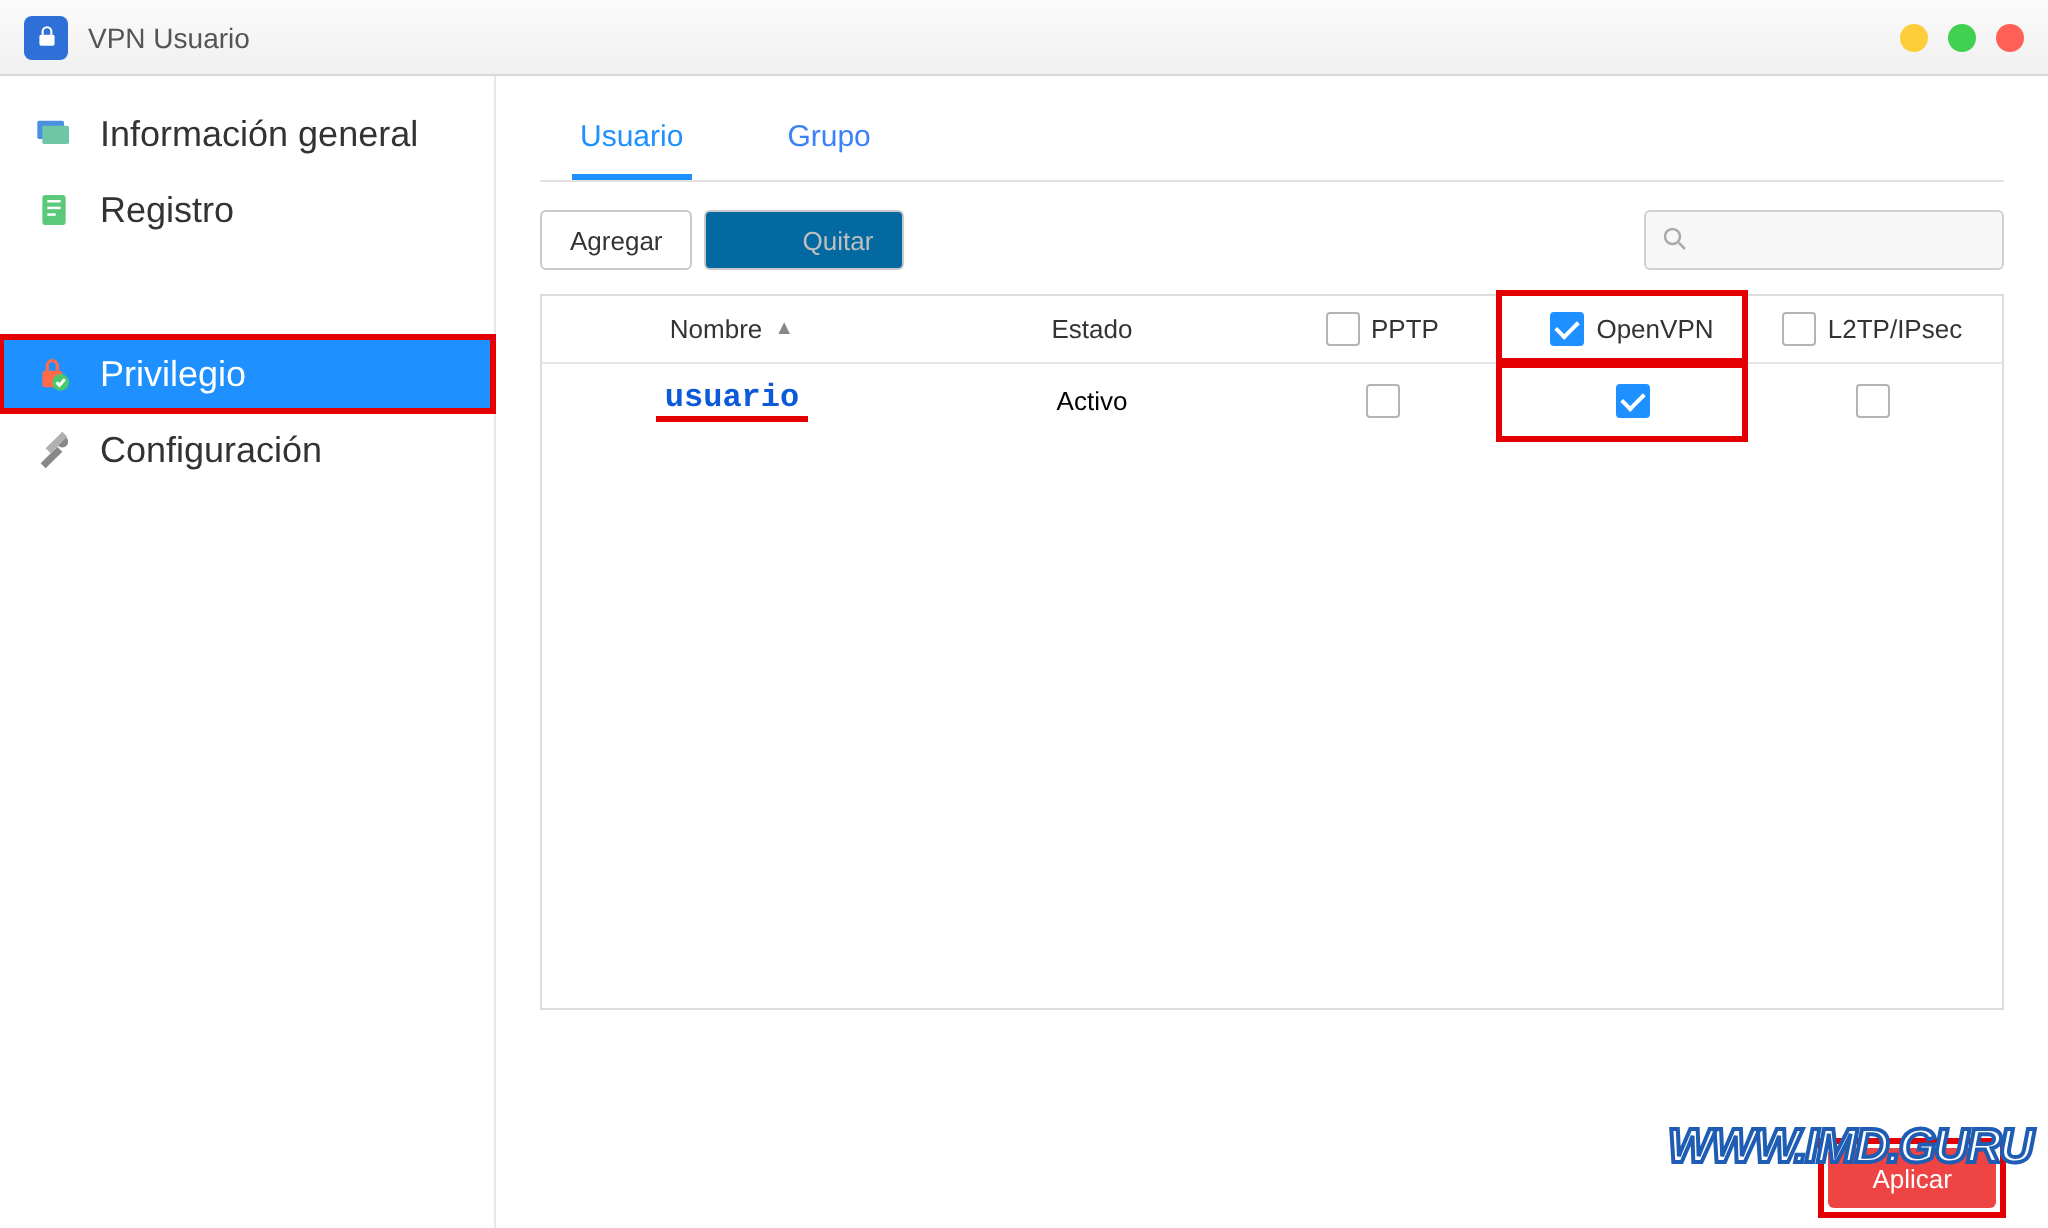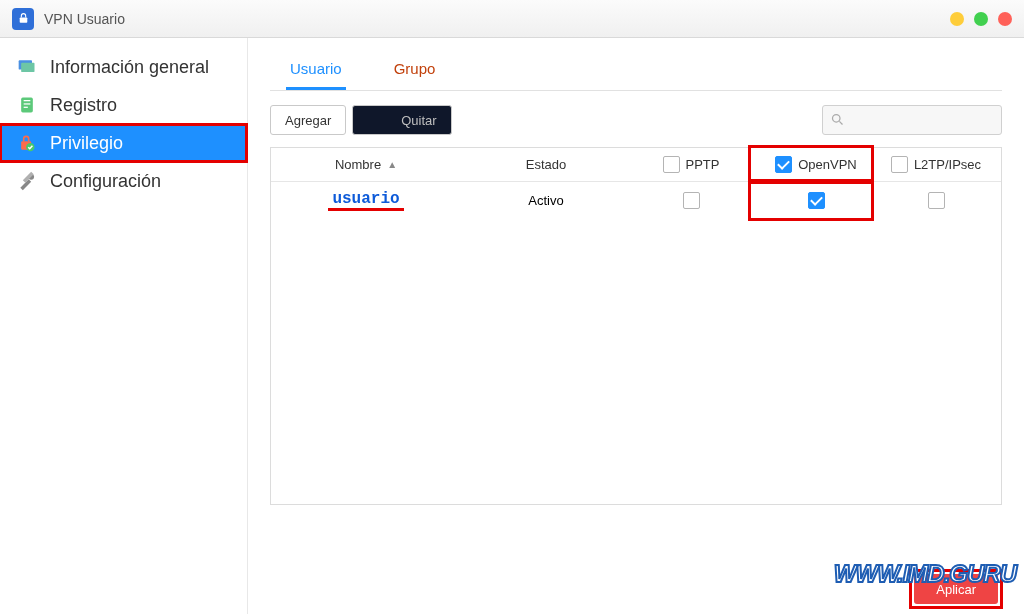--- a/index.html
+++ b/index.html
@@ -13,33 +13,33 @@
     .traffic { margin-left: auto; display: flex; gap: 10px; }
     .dot { width: 14px; height: 14px; border-radius: 50%; }
     .dot.y { background: #fecd3a; }
     .dot.g { background: #41d04f; }
     .dot.r { background: #ff6159; }
 
     
     .body-row { display: flex; height: calc(100% - 38px); }
     .sidebar { width: 250px; background: #fff; border-right: 1px solid #e8e8e8; padding-top: 10px; }
     .sidebar-item { height: 38px; display: flex; align-items: center; padding: 0 16px; cursor: pointer; font-size: 18px; color: #333; gap: 12px; }
-    .sidebar-item.selected { background: #1e90ff; color: #fff; }
+    .sidebar-item.selected { background: #1e90ff; color: #fff; margin-top: 44px; }
     .sidebar-item .si-icon { width: 22px; height: 22px; display: flex; align-items: center; justify-content: center; }
     .annot-privilege { outline: 3px solid #e40000; outline-offset: -2px; }
 
     .content { flex: 1; padding: 14px 22px; position: relative; }
 
     .tabs { display: flex; gap: 44px; border-bottom: 1px solid #e1e1e1; margin-bottom: 14px; padding: 0 16px; }
-    .tab { padding: 8px 4px 10px; font-size: 15px; color: #c2410c; cursor: pointer; border-bottom: 3px solid transparent; }
+    .tab { padding: 8px 4px 10px; font-size: 15px; color: #3b82f6; cursor: pointer; border-bottom: 3px solid transparent; }
     .tab.active { color: #1e90ff; border-bottom-color: #1e90ff; }
 
     .toolbar { display: flex; gap: 6px; margin-bottom: 12px; }
     .btn { height: 30px; padding: 0 14px; border: 1px solid #c9c9c9; background: #fff; border-radius: 3px; font-size: 13px; color: #333; cursor: pointer; }
-    .btn.disabled { color: #bfbfbf; background: #0f172a; cursor: default; padding-left: 48px; }
+    .btn.disabled { color: #bfbfbf; background: #0369a1; cursor: default; padding-left: 48px; }
     .search-wrap { margin-left: auto; position: relative; }
     .search-wrap input { width: 180px; height: 30px; border: 1px solid #d0d0d0; border-radius: 3px; background: #f7f7f7; padding: 0 10px 0 30px; font-size: 13px; }
     .search-wrap svg { position: absolute; left: 8px; top: 7px; width: 15px; height: 15px; }
 
     .grid { border: 1px solid #dcdcdc; background: #fff; height: 358px; font-size: 13px; }
     .grid-head { display: flex; height: 34px; border-bottom: 1px solid #e6e6e6; font-weight: 500; color: #333; }
     .grid-row { display: flex; height: 36px; align-items: center; }
     .col { text-align: center; display: flex; align-items: center; justify-content: center; gap: 6px; }
     .c-name { width: 190px; } .c-state { width: 170px; } .c-pptp { width: 120px; } .c-ovpn { width: 120px; } .c-l2tp { width: 130px; }
 

